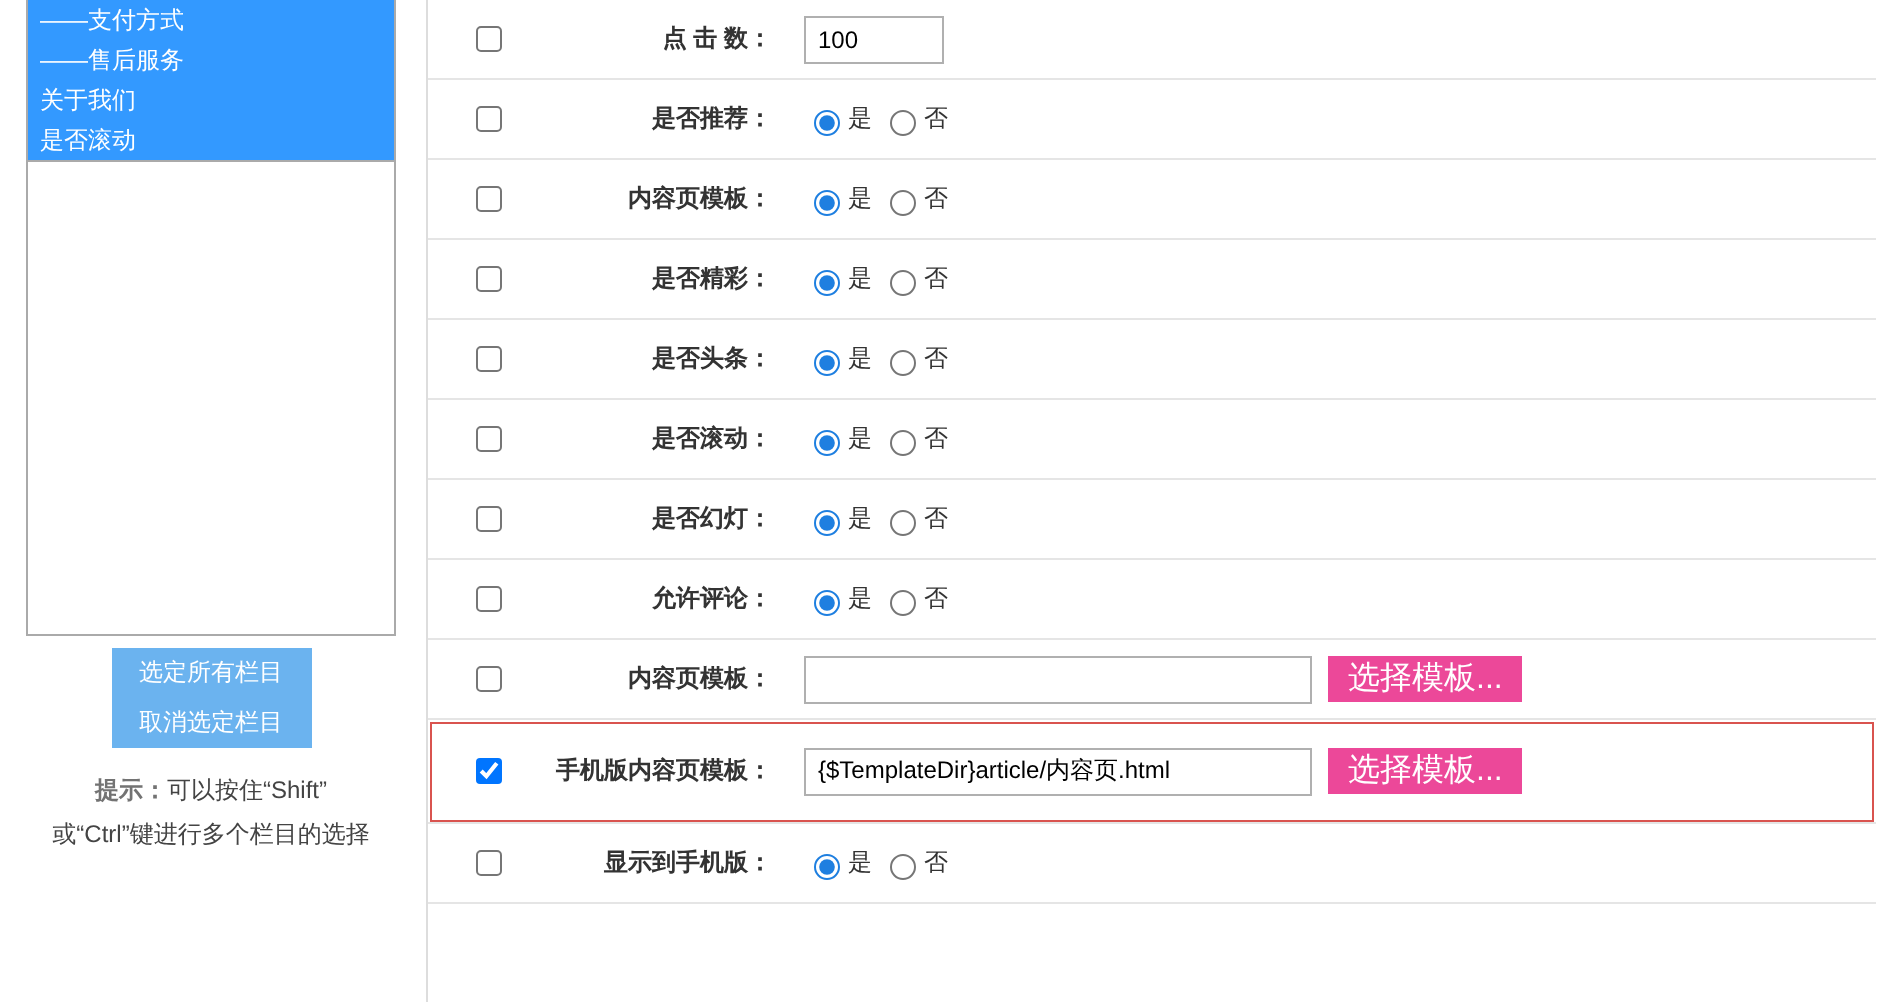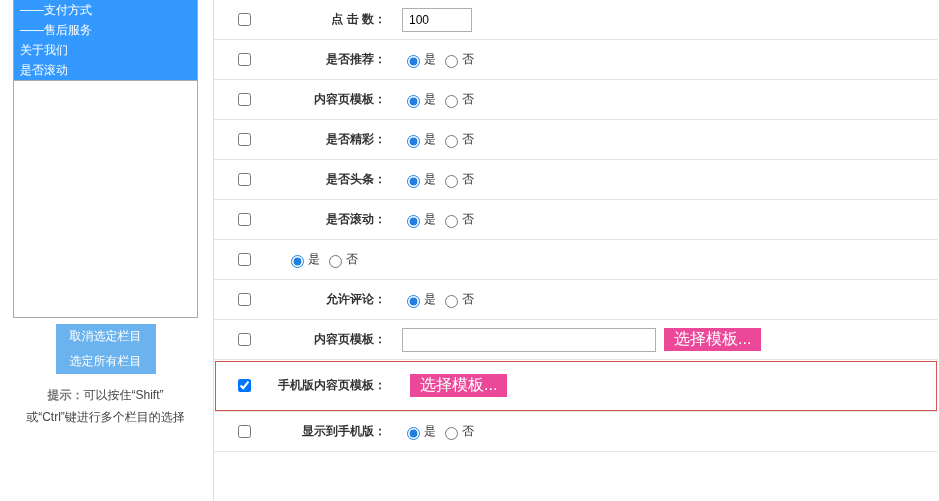--- a/index.html
+++ b/index.html
@@ -123,22 +123,22 @@
 
 <div class="sidebar">
   <div class="nav-selected">
     <div class="item">——支付方式</div>
     <div class="item">——售后服务</div>
     <div class="item">关于我们</div>
     <div class="item">是否滚动</div>
   </div>
   <div class="nav-empty"></div>
   <div class="side-buttons">
+    <button class="side-btn">选定所有栏目</button>
     <button class="side-btn">取消选定栏目</button>
-    <button class="side-btn">选定所有栏目</button>
   </div>
   <div class="tip">
     <span class="red">提示：</span><span>可以按住“Shift”</span><br>
     <span>或“Ctrl”键进行多个栏目的选择</span>
   </div>
 </div>
 
 <div class="main">
 
   <div class="form-row">
@@ -229,20 +229,21 @@
         <label>
             <input type="radio" name="r5" style="">
             <span>否</span>
           </label>
       </div>
     </div>
   </div>
 
   <div class="form-row">
     <div class="cb-cell"><input type="checkbox" style=""></div>
+    <div class="label-cell">是否幻灯：</div>
     <div class="ctrl-cell">
       <div class="radio-group">
         <label>
             <input type="radio" name="r6" checked="" style="">
             <span>是</span>
           </label>
         <label>
             <input type="radio" name="r6" style="">
             <span>否</span>
           </label>
@@ -273,20 +274,21 @@
     <div class="ctrl-cell">
       <input class="text-input wide" value="" style="">
       <button class="choose-btn">选择模板...</button>
     </div>
   </div>
 
   <div class="form-row highlight-row">
     <div class="cb-cell"><input type="checkbox" checked="" style=""></div>
     <div class="label-cell">手机版内容页模板：</div>
     <div class="ctrl-cell">
+      <input class="text-input wide" value="{$TemplateDir}article/内容页.html" style="">
       <button class="choose-btn">选择模板...</button>
     </div>
   </div>
 
   <div class="form-row">
     <div class="cb-cell"><input type="checkbox" style=""></div>
     <div class="label-cell">显示到手机版：</div>
     <div class="ctrl-cell">
       <div class="radio-group">
         <label>

